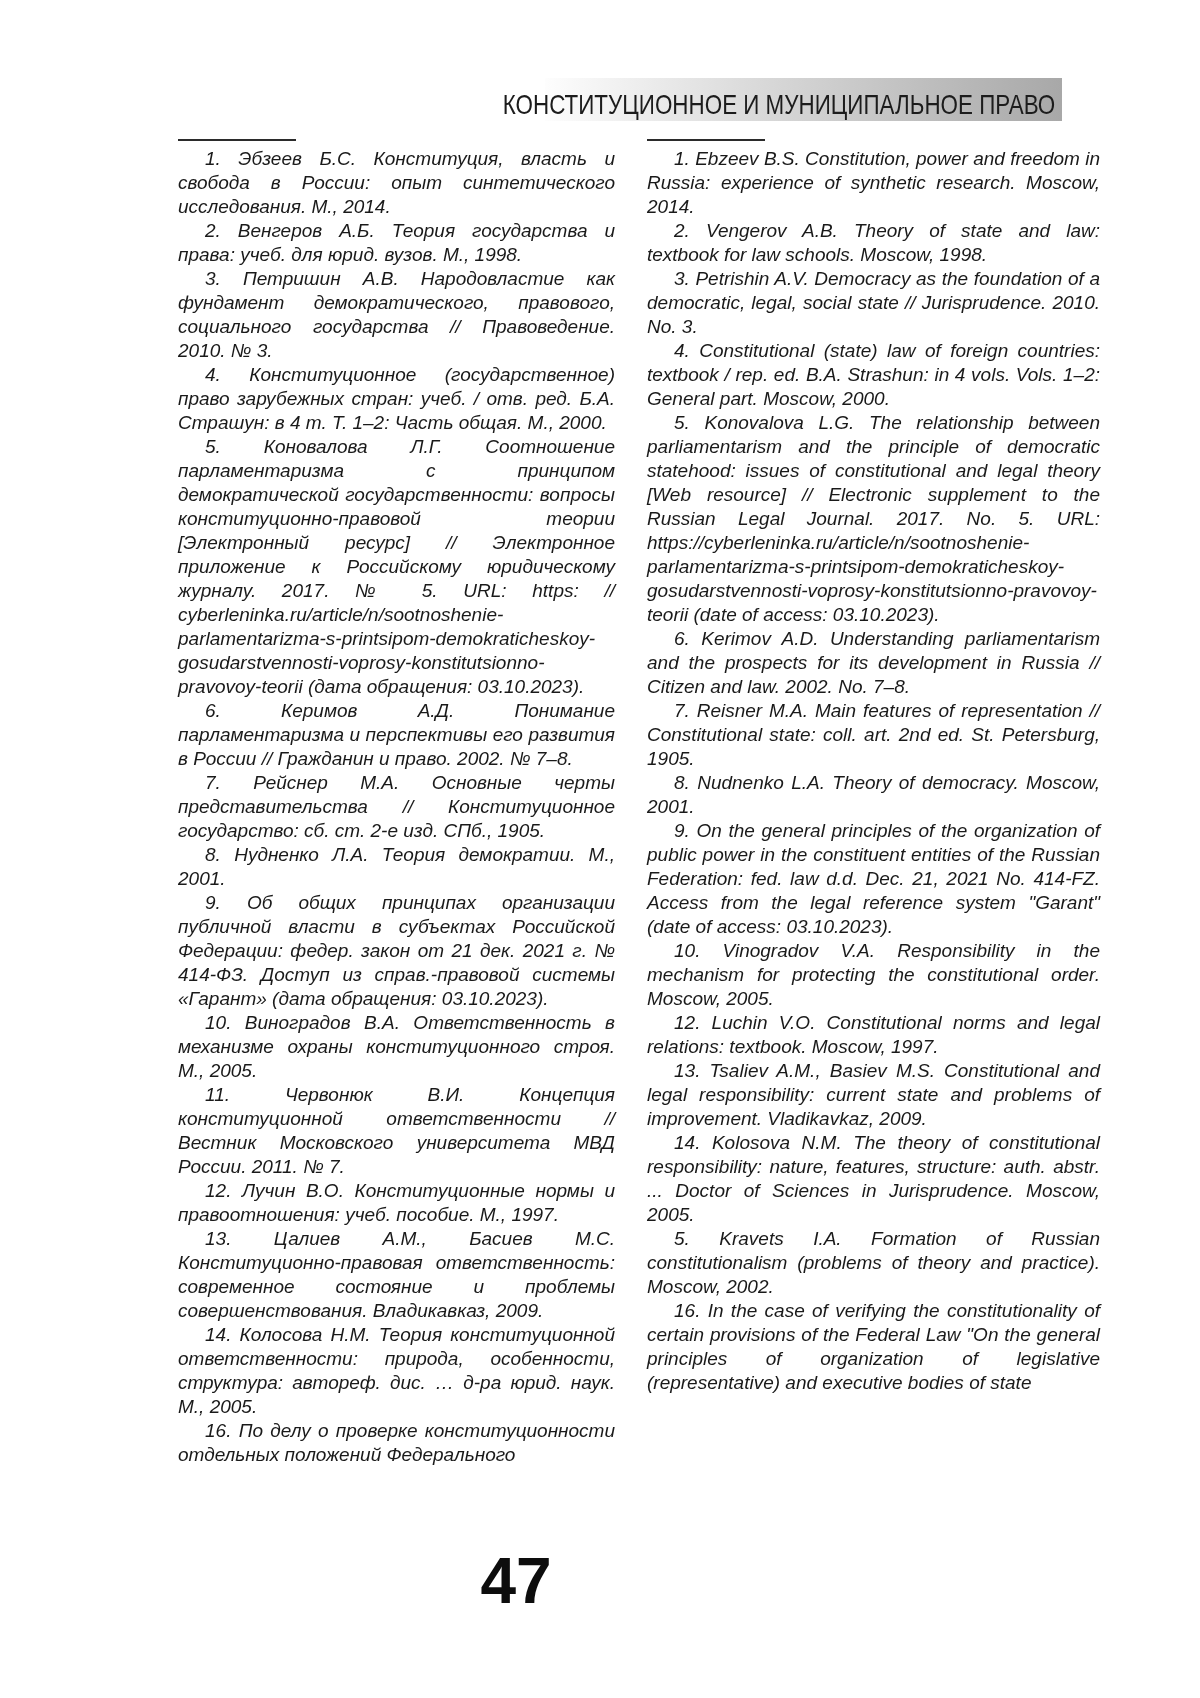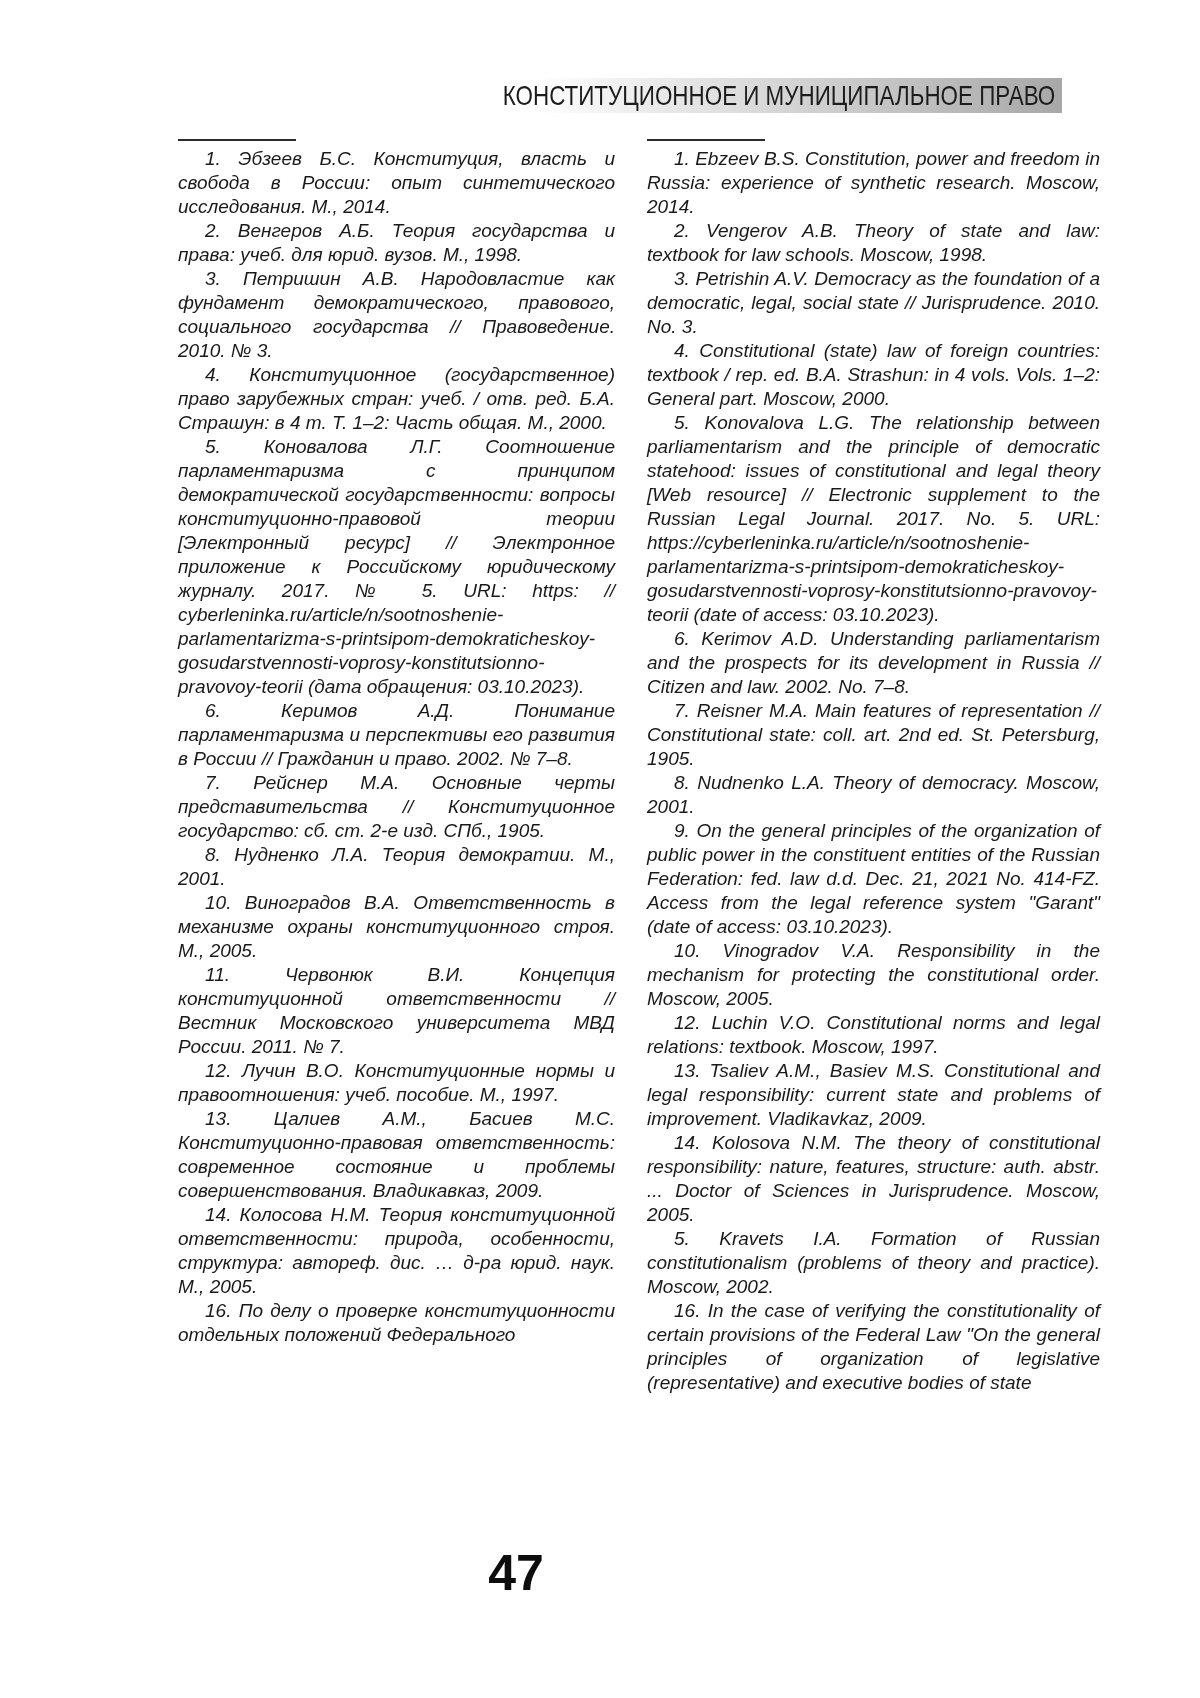--- a/index.html
+++ b/index.html
@@ -14,23 +14,23 @@
     background: #ffffff;
     font-family: "Liberation Sans", sans-serif;
     color: #1a1a1a;
     overflow: hidden;
   }
   .header-strip {
     position: absolute;
     left: 545px;
     top: 78px;
     width: 517px;
-    height: 35px;
+    height: 43px;
     display: flex;
-    align-items: center;
+    align-items: flex-end;
     justify-content: flex-end;
     background: linear-gradient(to right, rgba(220,220,220,0.05) 0%, #d6d6d6 45%, #a8a8a8 100%);
   }
   .header-text {
     font-size: 28px;
     font-weight: 400;
     color: #1c1c1c;
     white-space: nowrap;
     transform: scaleX(0.80);
     transform-origin: 100% 50%;
@@ -66,21 +66,21 @@
     overflow-wrap: break-word;
     color: #1a1a1a;
   }
   .page-number {
     position: absolute;
     top: 1544px;
     left: 0;
     width: 1032px;
     text-align: center;
     font-weight: 700;
-    font-size: 50px;
+    font-size: 64px;
     color: #0d0d0d;
   }
 </style>
 </head>
 <body>
 
 <div class="page">
 
   <div class="header-strip">
     <span class="header-text">КОНСТИТУЦИОННОЕ И МУНИЦИПАЛЬНОЕ ПРАВО</span>
@@ -92,20 +92,21 @@
       <div class="footnote-rule"></div>
       <div class="refs">
           <p>1. Эбзеев Б.С. Конституция, власть и свобода в России: опыт синтетического исследования. М., 2014.</p>
           <p>2. Венгеров А.Б. Теория государства и права: учеб. для юрид. вузов. М., 1998.</p>
           <p>3. Петришин А.В. Народовластие как фундамент демократического, правового, социального государства // Правоведение. 2010. № 3.</p>
           <p>4. Конституционное (государственное) право зарубежных стран: учеб. / отв. ред. Б.А. Страшун: в 4 т. Т. 1–2: Часть общая. М., 2000.</p>
           <p>5. Коновалова Л.Г. Соотношение парламентаризма с принципом демократической государственности: вопросы конституционно-правовой теории [Электронный ресурс] // Электронное приложение к Российскому юридическому журналу. 2017. № 5. URL: https: // cyberleninka.ru/article/n/sootnoshenie-parlamentarizma-s-printsipom-demokraticheskoy-gosudarstvennosti-voprosy-konstitutsionno-pravovoy-teorii (дата обращения: 03.10.2023).</p>
           <p>6. Керимов А.Д. Понимание парламентаризма и перспективы его развития в России // Гражданин и право. 2002. № 7–8.</p>
           <p>7. Рейснер М.А. Основные черты представительства // Конституционное государство: сб. ст. 2-е изд. СПб., 1905.</p>
           <p>8. Нудненко Л.А. Теория демократии. М., 2001.</p>
+          <p>9. Об общих принципах организации публичной власти в субъектах Российской Федерации: федер. закон от 21 дек. 2021 г. № 414-ФЗ. Доступ из справ.-правовой системы «Гарант» (дата обращения: 03.10.2023).</p>
           <p>10. Виноградов В.А. Ответственность в механизме охраны конституционного строя. М., 2005.</p>
           <p>11. Червонюк В.И. Концепция конституционной ответственности // Вестник Московского университета МВД России. 2011. № 7.</p>
           <p>12. Лучин В.О. Конституционные нормы и правоотношения: учеб. пособие. М., 1997.</p>
           <p>13. Цалиев А.М., Басиев М.С. Конституционно-правовая ответственность: современное состояние и проблемы совершенствования. Владикавказ, 2009.</p>
           <p>14. Колосова Н.М. Теория конституционной ответственности: природа, особенности, структура: автореф. дис. … д-ра юрид. наук. М., 2005.</p>
           <p>16. По делу о проверке конституционности отдельных положений Федерального</p>
         </div>
     </div>
 
     <div class="col col-right">

